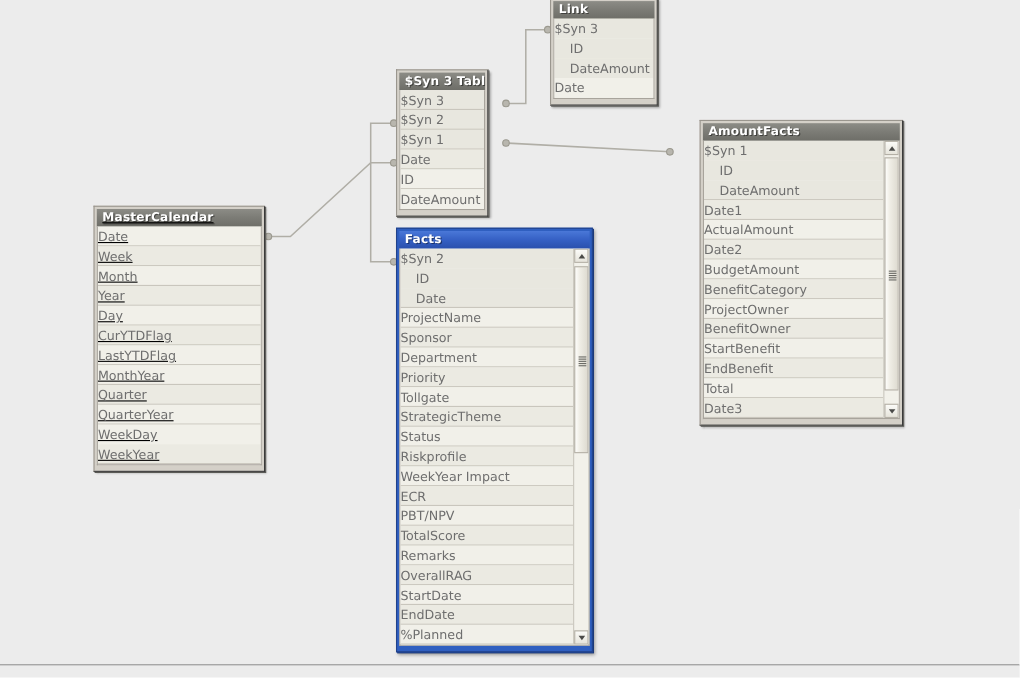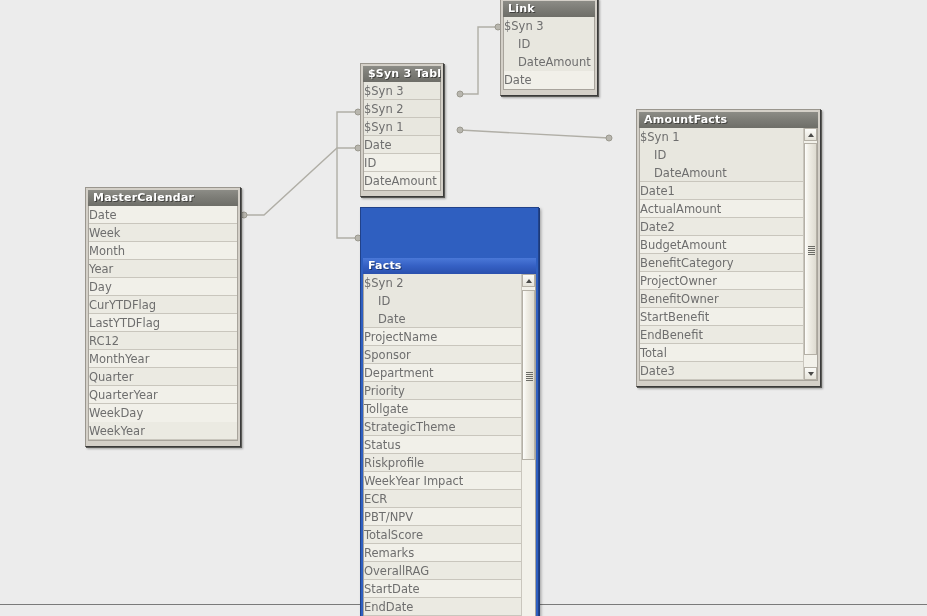--- a/index.html
+++ b/index.html
@@ -53,21 +53,20 @@
     color: #ffffff;
     background: linear-gradient(to bottom, #8c8c86 0%, #7d7d77 45%, #6e6e68 100%);
     text-shadow: 1px 1px 0 rgba(0,0,0,0.45);
     white-space: nowrap;
     overflow: hidden;
     letter-spacing: 0.2px;
   }
   .tbox.active .ttitle {
     background: linear-gradient(to bottom, #4a78d8 0%, #3560c4 50%, #2a50ad 100%);
     text-shadow: 1px 1px 0 rgba(0,0,0,0.40);
-    margin-top: 48px;
   }
 
   .tbody {
     position: relative;
     background: #f1f0e9;
     border: 1px solid #a8a49c;
     border-top: none;
     overflow: hidden;
     display: flex;
   }
@@ -205,32 +204,31 @@
             <div class="frow syn">$Syn 3</div>
             <div class="frow syn alt">$Syn 2</div>
             <div class="frow syn">$Syn 1</div>
             <div class="frow alt">Date</div>
             <div class="frow">ID</div>
             <div class="frow nosep">DateAmount</div>
           </div>
         </div>
         <div class="tfoot"></div>
       </div>
-      <div class="tbox" style="left: 85px; top: 187px; width: 156px;">
+      <div class="tbox" style="left: 85px; top: 187px; width: 156px; text-decoration: underline;">
         <div class="ttitle">MasterCalendar</div>
         <div class="tbody">
           <div class="fieldcol">
             <div class="frow">Date</div>
             <div class="frow alt">Week</div>
             <div class="frow">Month</div>
             <div class="frow alt">Year</div>
             <div class="frow">Day</div>
             <div class="frow alt">CurYTDFlag</div>
             <div class="frow">LastYTDFlag</div>
-            <div class="frow alt">RC12</div>
             <div class="frow">MonthYear</div>
             <div class="frow alt">Quarter</div>
             <div class="frow">QuarterYear</div>
             <div class="frow nosep">WeekDay</div>
             <div class="frow alt">WeekYear</div>
           </div>
         </div>
         <div class="tfoot"></div>
       </div>
       <div class="tbox active" style="left: 360px; top: 207px; width: 179px;">

